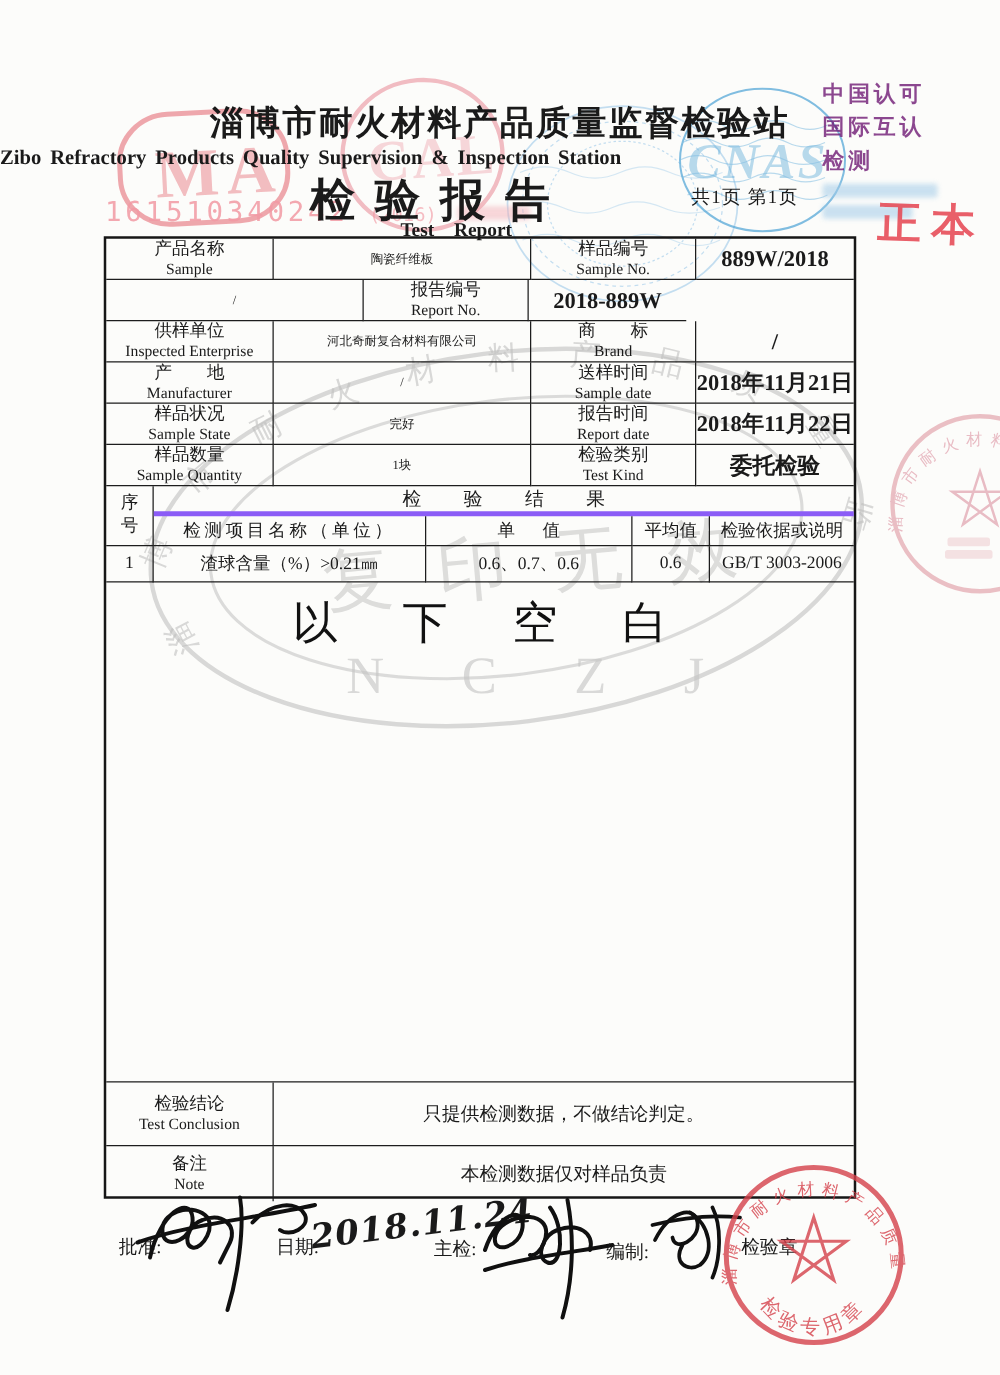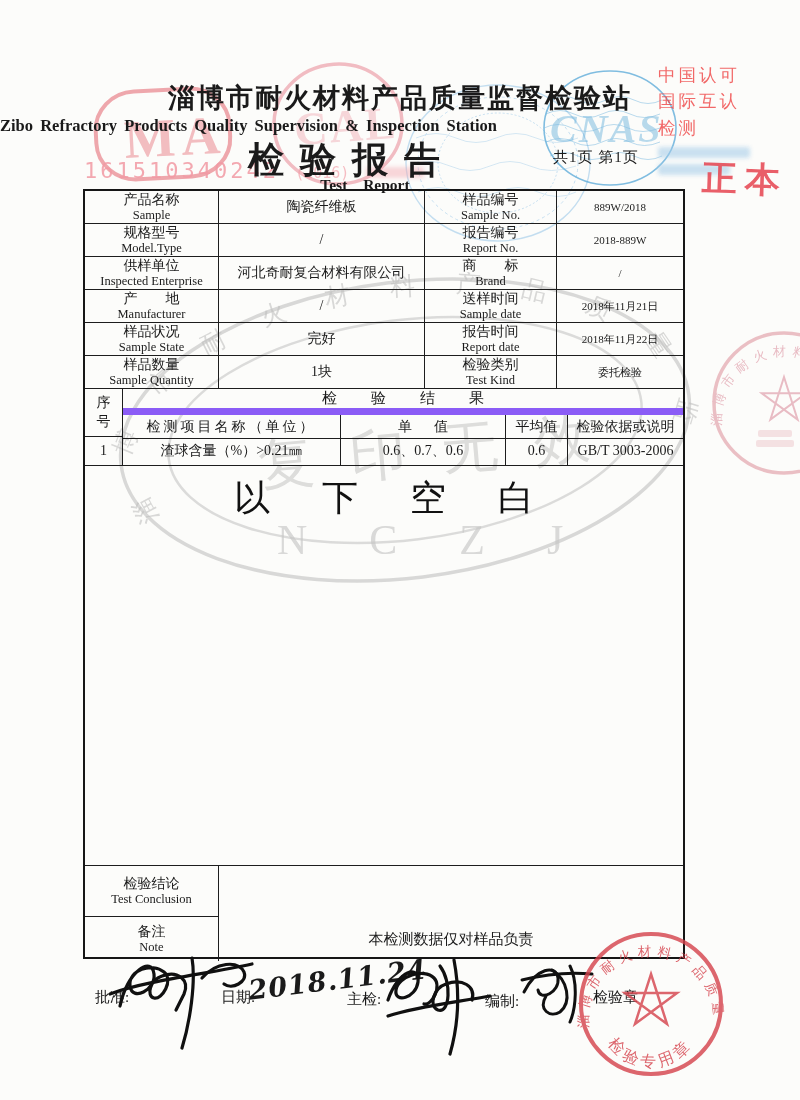--- a/index.html
+++ b/index.html
@@ -23,24 +23,24 @@
   .h33{height:33px;} .h48{height:48px;} .h29{height:29px;} .h24{height:24px;}
   .h400{height:400px;} .h51{height:51px;} .h44{height:44px;}
   .cell{box-sizing:border-box;border-right:1px solid #1d1d1d;border-bottom:1px solid #1d1d1d;
         display:flex;flex-direction:column;align-items:center;justify-content:center;
         text-align:center;overflow:hidden;}
   .no-br{border-right:none;} .no-bb{border-bottom:none;}
   .c1{width:134px;} .c2{width:206px;} .c3{width:132px;} .c4{width:126px;}
   .rs{width:38px;} .ri{width:218px;} .rv{width:165px;} .ra{width:62px;} .rb{width:115px;}
   .ccl{width:134px;} .ccv{width:464px;}
   .lcn{font-size:14px;line-height:1.12;} .len{font-size:12.5px;line-height:1.12;}
-  .val{font-size:14px;} .c4{font-size:11px;}
+  .val{font-size:10px;} .c4{font-size:18px;font-weight:bold;}
   .subcol{display:flex;flex-direction:column;width:560px;}
   .result-title{height:24px;font-size:15px;letter-spacing:34px;text-indent:34px;
-        border-bottom:7px solid #8b5cf6;display:flex;align-items:center;justify-content:center;}
+        border-bottom:4px solid #8b5cf6;display:flex;align-items:center;justify-content:center;}
   .subhead .cell{font-size:14px;}
   .col-single{letter-spacing:22px;text-indent:22px;}
   .col-item{letter-spacing:3px;}
   .seqcell span{display:block;font-size:14px;line-height:1.3;}
   .datarow .cell{font-size:14px;}
   .basis{font-size:13px;}
   .blankcell{justify-content:flex-start;padding-top:8px;}
   .blanknote{font-size:36px;letter-spacing:52px;text-indent:52px;color:#111;}
   .cclv{font-size:15px;}
   
@@ -48,22 +48,22 @@
   .hand-date{position:absolute;font-family:"DejaVu Serif",serif;font-style:italic;
         font-weight:bold;font-size:27px;transform:rotate(-7deg);letter-spacing:1px;}
   .sig{position:absolute;}
   
   .stamp{position:absolute;pointer-events:none;}
   .certno{position:absolute;left:84px;top:158px;font-family:"DejaVu Sans Mono",monospace;
         font-size:22px;color:#f29aa4;letter-spacing:3px;opacity:.85;}
   .certno .sfx{font-size:15px;opacity:.75;letter-spacing:0;}
   .blur-bar{display:inline-block;height:11px;background:#f2a9b2;filter:blur(2px);
         opacity:.55;vertical-align:middle;border-radius:2px;}
-  .cnas-lines{position:absolute;left:658px;top:62px;width:134px;color:#ef4444;
-        font-size:17.5px;font-weight:normal;letter-spacing:3px;opacity:.8;line-height:1.5;}
+  .cnas-lines{position:absolute;left:658px;top:62px;width:134px;color:#701a75;
+        font-size:17.5px;font-weight:bold;letter-spacing:3px;opacity:.8;line-height:1.5;}
   .cnas-lines .bbar{display:block;width:92px;height:11px;background:#a3cbe8;
         filter:blur(2px);opacity:.7;margin-top:6px;border-radius:2px;}
   .originalmark{position:absolute;left:702px;top:156px;font-size:35px;font-weight:bold;
         color:#e64450;letter-spacing:8px;transform:rotate(2deg);opacity:.85;}
 </style>
 </head>
 <body>
 
 <div class="page">
 
@@ -164,24 +164,20 @@
           <span class="len">Sample</span>
         </div>
       <div class="cell c2 val">陶瓷纤维板</div>
       <div class="cell c3">
           <span class="lcn">样品编号</span>
           <span class="len">Sample No.</span>
         </div>
       <div class="cell c4 val no-br">889W/2018</div>
     </div>
     <div class="t-row h33">
-      <div class="cell c1">
-          <span class="lcn">规格型号</span>
-          <span class="len">Model.Type</span>
-        </div>
       <div class="cell c2 val">/</div>
       <div class="cell c3">
           <span class="lcn">报告编号</span>
           <span class="len">Report No.</span>
         </div>
       <div class="cell c4 val no-br">2018-889W</div>
     </div>
     <div class="t-row h33">
       <div class="cell c1">
           <span class="lcn">供样单位</span>
@@ -259,20 +255,21 @@
       <div class="cell no-br blankcell" style="width:598px">
         <span class="blanknote">以下空白</span>
       </div>
     </div>
 
     <div class="t-row h51">
       <div class="cell ccl">
         <span class="lcn">检验结论</span>
         <span class="len">Test Conclusion</span>
       </div>
+      <div class="cell ccv no-br cclv">只提供检测数据，不做结论判定。</div>
     </div>
 
     <div class="t-row h44">
       <div class="cell ccl no-bb">
         <span class="lcn">备注</span>
         <span class="len">Note</span>
       </div>
       <div class="cell ccv no-br no-bb cclv">本检测数据仅对样品负责</div>
     </div>
   </div>

